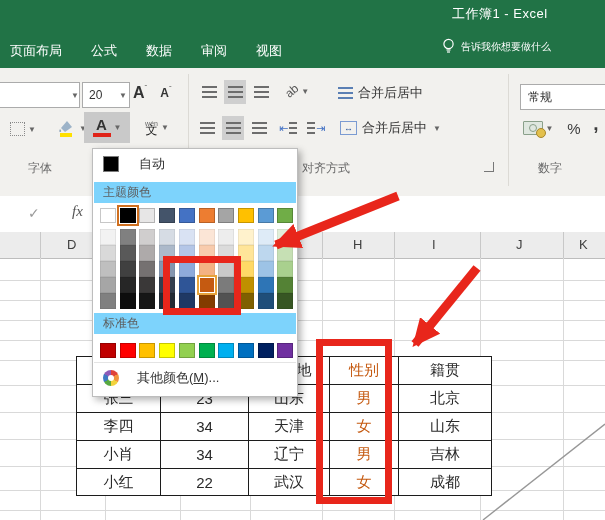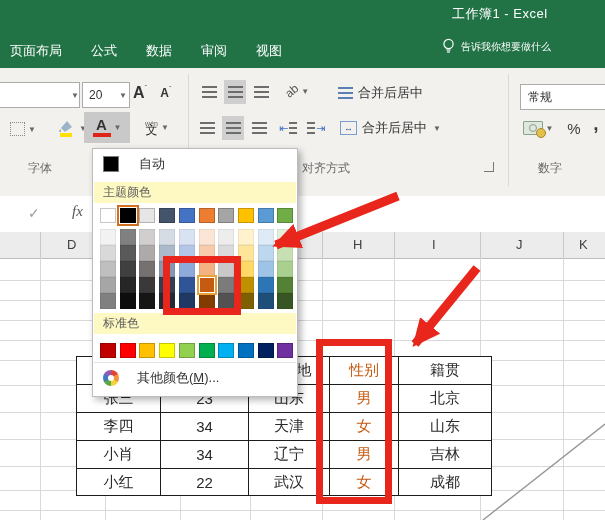--- a/index.html
+++ b/index.html
@@ -31,21 +31,21 @@
   .collbl{position:absolute;top:5px;font-size:13px;color:#3f3f3f;}
   .gl-h{position:absolute;left:0;width:605px;height:1px;background:#d9d9d9;}
   .gl-v{position:absolute;top:258px;height:262px;width:1px;background:#d9d9d9;}
   
   #dtable{position:absolute;left:76px;top:356px;border-collapse:collapse;table-layout:fixed;}
   #dtable td{border:1.6px solid #1c1c1c;text-align:center;font-size:15px;color:#2a2a2a;
              padding:0;background:#fff;overflow:hidden;white-space:nowrap;}
   
   #panel{left:92px;top:148px;width:204px;height:247px;background:#fff;border:1px solid #bdbdbd;
          box-shadow:3px 3px 7px rgba(0,0,0,.3);z-index:5;}
-  .band{position:absolute;left:1px;right:1px;height:21px;background:#fef9c3;
+  .band{position:absolute;left:1px;right:1px;height:21px;background:#7dd3fc;
         font-size:12px;color:#5d5d5d;line-height:21px;padding-left:9px;}
   .sw{position:absolute;width:16px;height:15px;box-shadow:inset 0 0 0 1px rgba(0,0,0,.22);}
   .sw.vr{height:16px;box-shadow:inset 0 0 0 .5px rgba(0,0,0,.12);}
   .sw.selsw{outline:2px solid #cf6f1f;outline-offset:1px;}
   .sw.hover{box-shadow:0 0 0 2px #e7a33c, inset 0 0 0 1px #fff;}
   #tooltip{left:205px;top:314px;width:186px;height:25px;background:#fcfcfc;border:1px solid #9a9a9a;
            font-size:12px;color:#444;line-height:25px;text-align:center;z-index:6;box-shadow:2px 2px 4px rgba(0,0,0,.15);}
   
   .redrect{position:absolute;border:7px solid #e8261b;z-index:7;}
   #anno{left:0;top:0;width:605px;height:520px;z-index:8;pointer-events:none;}

